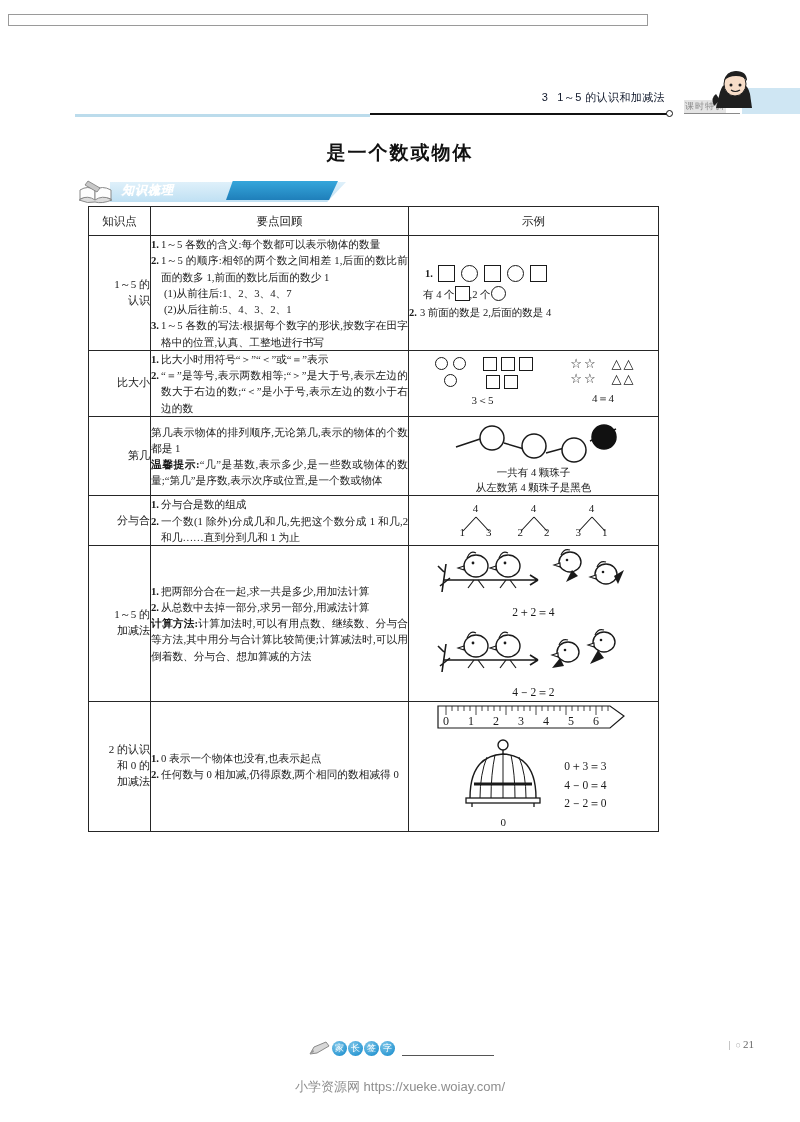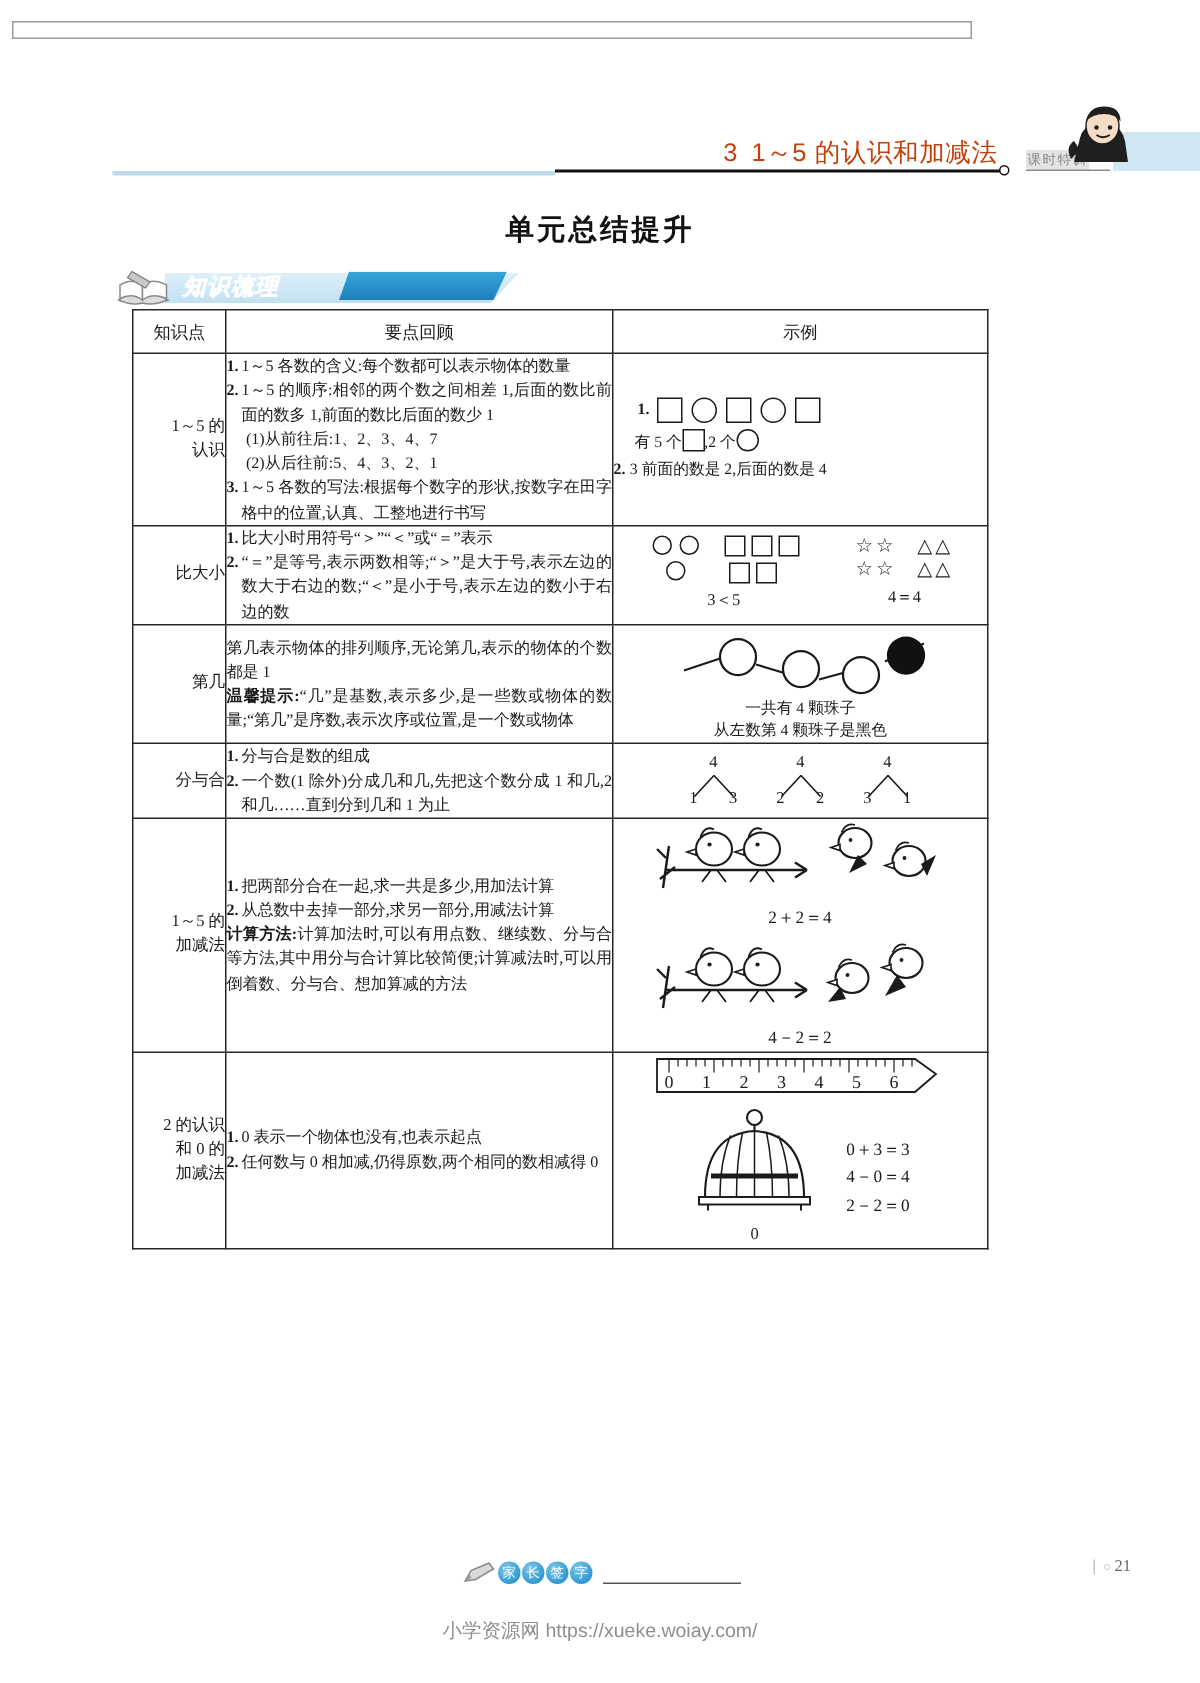--- a/index.html
+++ b/index.html
@@ -62,23 +62,23 @@
     border-radius: 50%;
     background: #ffffff;
     box-sizing: border-box;
   }
   .runhead-title {
     position: absolute;
     left: 400px;
     top: 2px;
     width: 265px;
     text-align: right;
-    font-size: 17px;
+    font-size: 11px;
     letter-spacing: 0.4px;
-    color: #c2410c;
+    color: #0f172a;
     font-family: "Liberation Sans", sans-serif;
     white-space: nowrap;
   }
   .runhead-title .chap-no { margin-right: 9px; }
 
   
   .corner-tab {
     position: absolute;
     left: 742px;
     top: 88px;
@@ -144,21 +144,21 @@
     top: 3px;
     width: 112px;
     height: 19px;
     background: linear-gradient(180deg, #35a6db 0%, #1f7fba 100%);
     clip-path: polygon(6% 0, 100% 0, 92% 100%, 0 100%);
   }
   .banner-cn {
     position: absolute;
     left: 46px;
     top: 4px;
-    font-size: 15px;
+    font-size: 12px;
     font-weight: bold;
     letter-spacing: 1px;
     color: #7fb9dd;
     -webkit-text-stroke: 0.6px #ffffff;
     font-family: "Liberation Sans", sans-serif;
     font-style: italic;
   }
   .banner-py {
     position: absolute;
     left: 178px;
@@ -300,21 +300,21 @@
     <path d="M10 40 L14 24 Q16 16 24 14 L34 14 Q42 17 44 26 L46 40 Z" fill="#1f1f1f"></path>
     <ellipse cx="29" cy="16" rx="11" ry="12" fill="#f7ddc8" stroke="#1f1f1f" stroke-width="1"></ellipse>
     <path d="M18 13 Q20 3 30 3 Q41 3 41 13 Q38 8 30 8 Q22 8 18 13 Z" fill="#1f1f1f"></path>
     <circle cx="25" cy="17" r="1.5" fill="#1f1f1f"></circle>
     <circle cx="34" cy="17" r="1.5" fill="#1f1f1f"></circle>
     <path d="M25 22 Q29 25 34 22" stroke="#1f1f1f" stroke-width="1.2" fill="none"></path>
     <path d="M8 38 Q4 30 10 26 L14 32 Z" fill="#1f1f1f"></path>
   </svg>
 </div>
 
-<div class="page-title">单元总结提升</div>
+<div class="page-title">是一个数或物体</div>
 
 <div class="banner">
   <div class="banner-ribbon"></div>
   <div class="banner-ribbon2"></div>
   <div class="banner-book">
     <svg width="40" height="30" viewBox="0 0 40 30">
       <path d="M3 22 Q12 16 19 21 Q26 16 36 22 Q26 26 19 24 Q12 26 3 22 Z" fill="#dcdcdc" stroke="#8a8a8a" stroke-width="1"></path>
       <path d="M4 12 Q12 7 19 12 L19 22 Q12 17 4 21 Z" fill="#fdfdfd" stroke="#8a8a8a" stroke-width="1"></path>
       <path d="M19 12 Q26 7 35 12 L35 21 Q26 17 19 22 Z" fill="#fdfdfd" stroke="#8a8a8a" stroke-width="1"></path>
       <path d="M12 3 L24 10 L21 14 L9 7 Z" fill="#c8c8c8" stroke="#7a7a7a" stroke-width="0.8"></path>
@@ -369,21 +369,21 @@
           <span style="font-weight:bold;margin-right:5px;">1.</span>
           <div class="shape-row">
             <div class="sq"></div>
             <div class="ci"></div>
             <div class="sq"></div>
             <div class="ci"></div>
             <div class="sq"></div>
           </div>
         </div>
         <div class="ex1-line2">
-          <span>有 5 个</span><span class="inline-sq"></span><span>,2 个</span><span class="inline-ci"></span>
+          <span>有 4 个</span><span class="inline-sq"></span><span>,2 个</span><span class="inline-ci"></span>
         </div>
         <div class="ex1-line3">
           <span style="font-weight:bold;margin-right:3px;">2.</span><span>3 前面的数是 2,后面的数是 4</span>
         </div>
       </td>
     </tr>
 
     <tr>
       <td class="cell-topic">比大小</td>
       <td class="cell-points">

